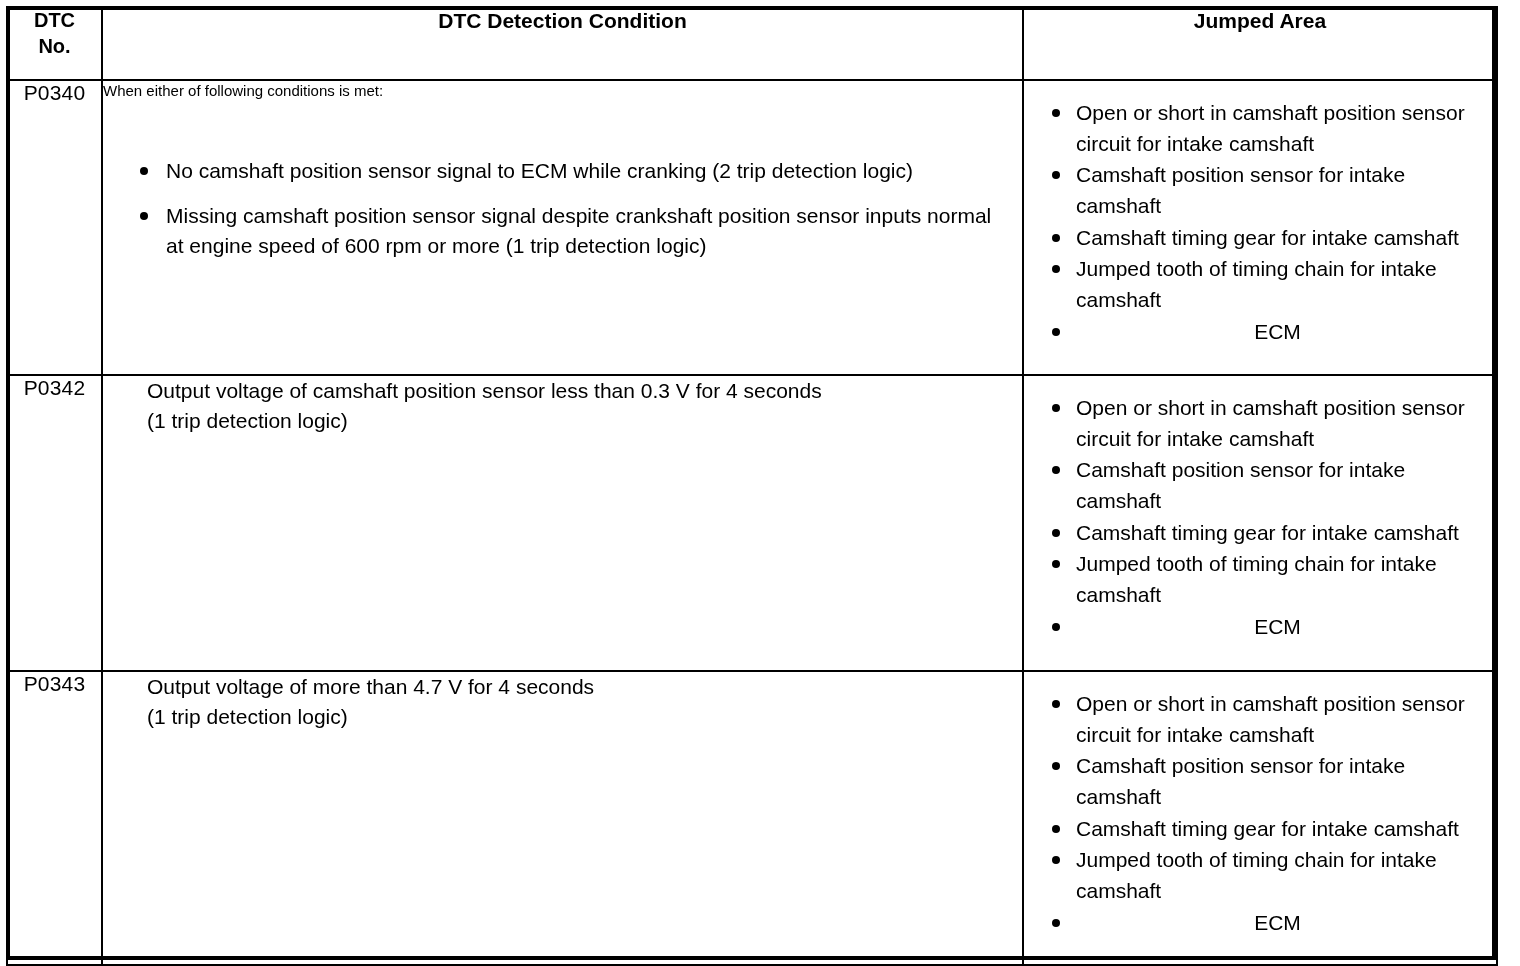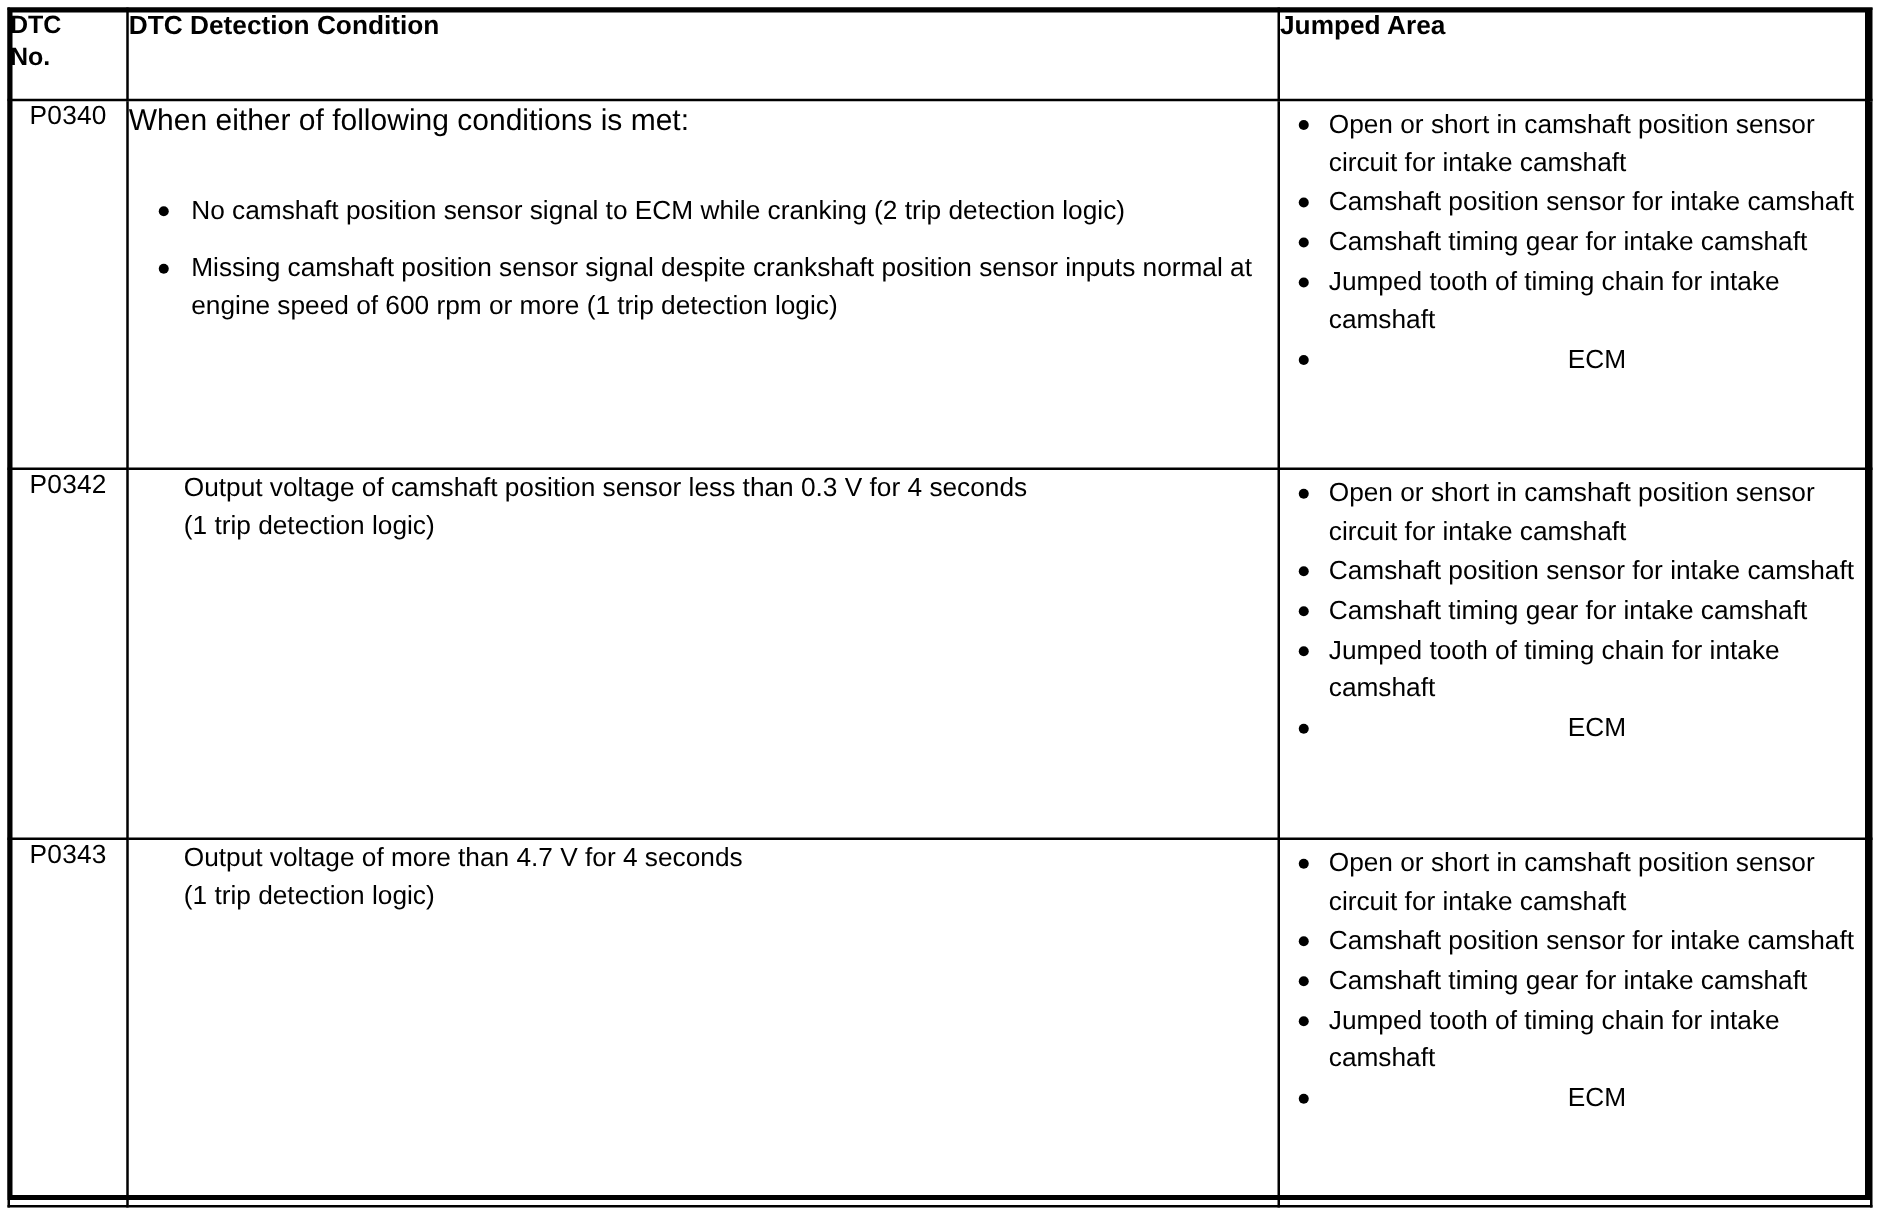--- a/index.html
+++ b/index.html
@@ -56,21 +56,21 @@
     pointer-events: none;
   }
 
   col.c-dtc    { width: 95px; }
   col.c-cond   { width: 921px; }
   col.c-area   { width: 474px; }
 
   
   thead th {
     border-bottom-width: 4px;
-    text-align: left;
+    text-align: center;
     vertical-align: middle;
     font-weight: bold;
     font-size: 21px;
     line-height: 1.28;
     height: 71px;
     padding: 2px 4px;
   }
   th.h-dtc {
     font-size: 20px;
   }
@@ -87,35 +87,35 @@
   td.cond {
     padding: 0 10px 0 11px;
     vertical-align: middle;
   }
   td.area {
     padding: 9px 6px 8px 10px;
     vertical-align: top;
   }
 
   .cond-lead {
-    font-size: 24px;
+    font-size: 15px;
     line-height: 1.30;
     margin: 0 0 22px 0;
   }
   .cond-plain {
     font-size: 21px;
     line-height: 1.42;
     margin: 0;
   }
   .cond-plain .ln { display: block; padding-left: 44px; }
 
   ul.blist {
     list-style: none;
     margin: 0;
-    padding: 4px;
+    padding: 17px;
   }
   ul.cond-list > li {
     position: relative;
     font-size: 21px;
     line-height: 1.42;
     padding-left: 46px;
     margin: 16px 0 2px 0;
   }
   ul.cond-list > li:last-child { margin-bottom: 0; }
   ul.cond-list > li .bullet {

